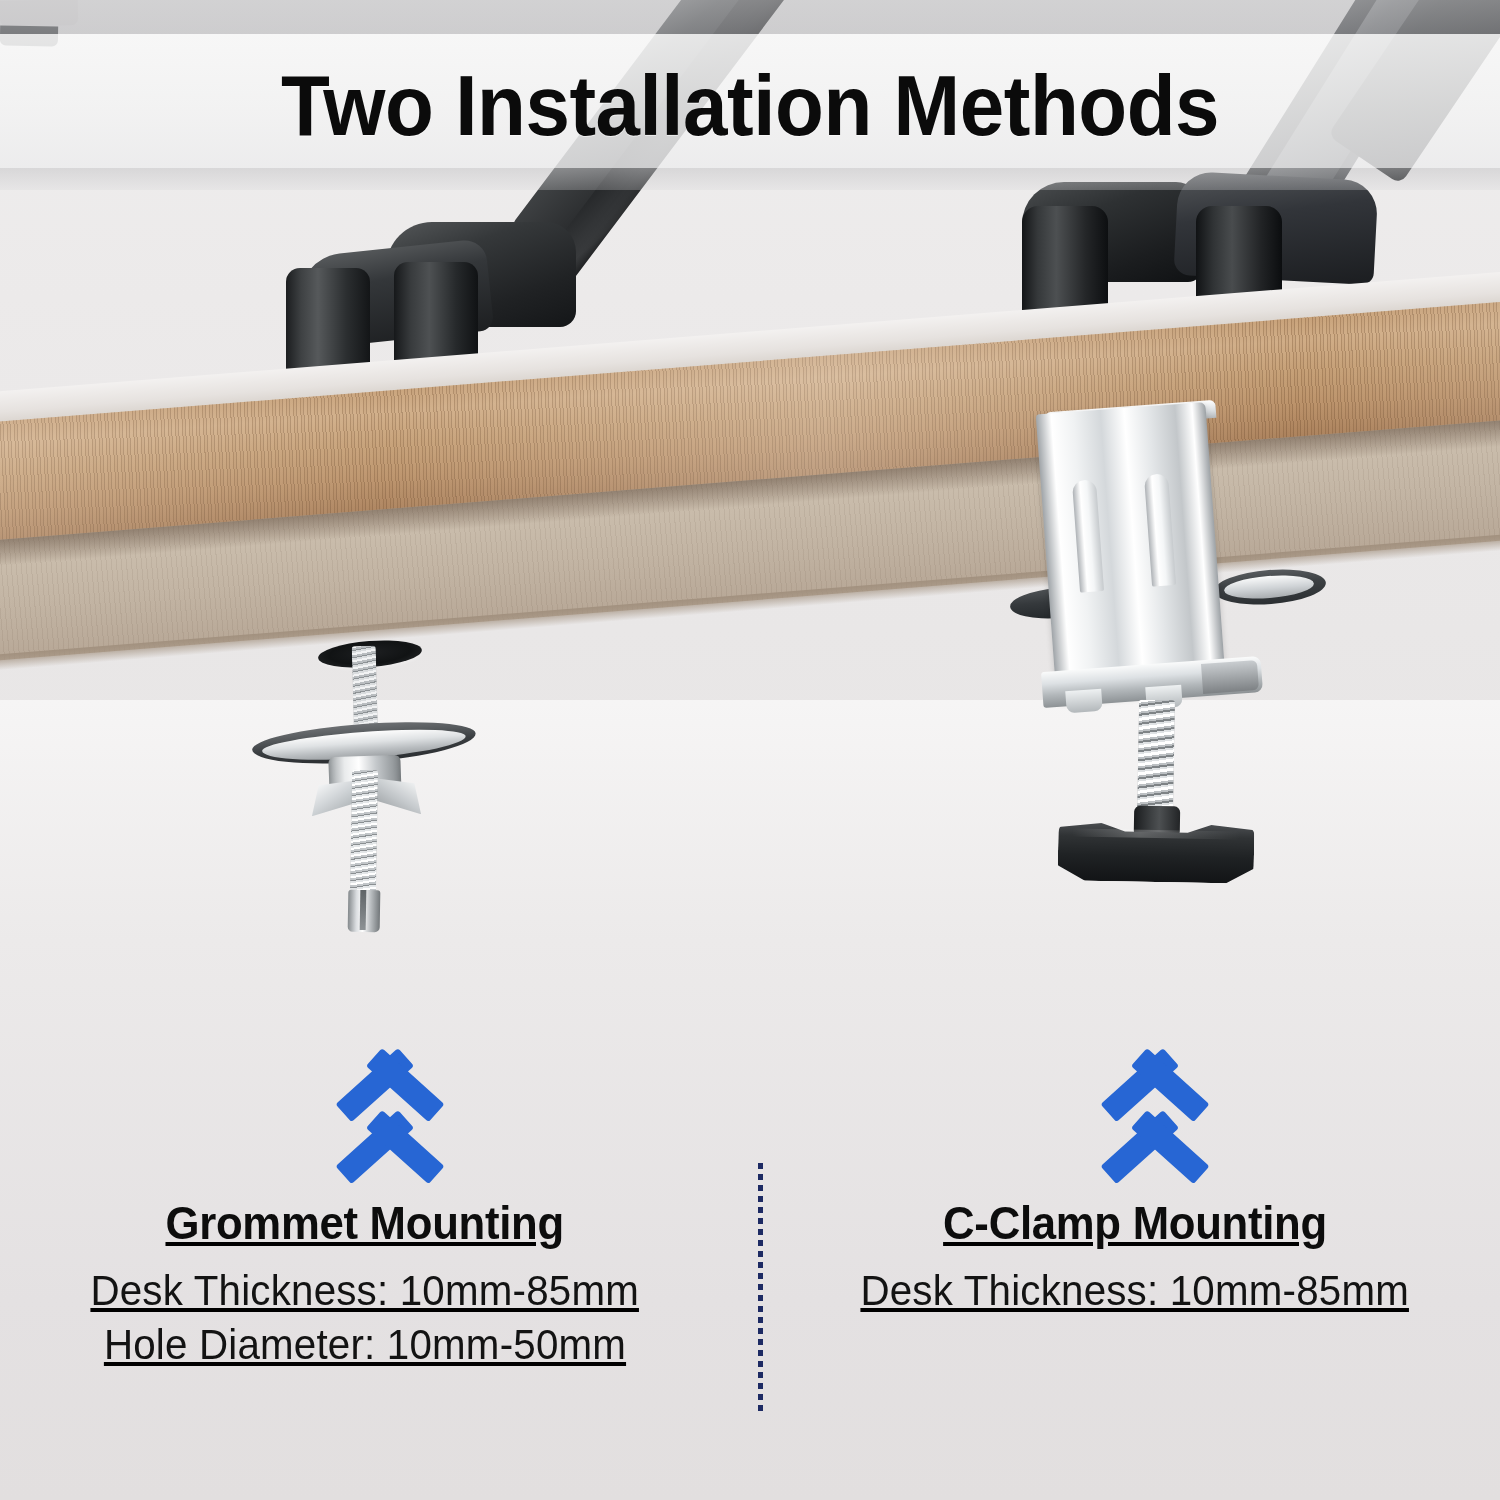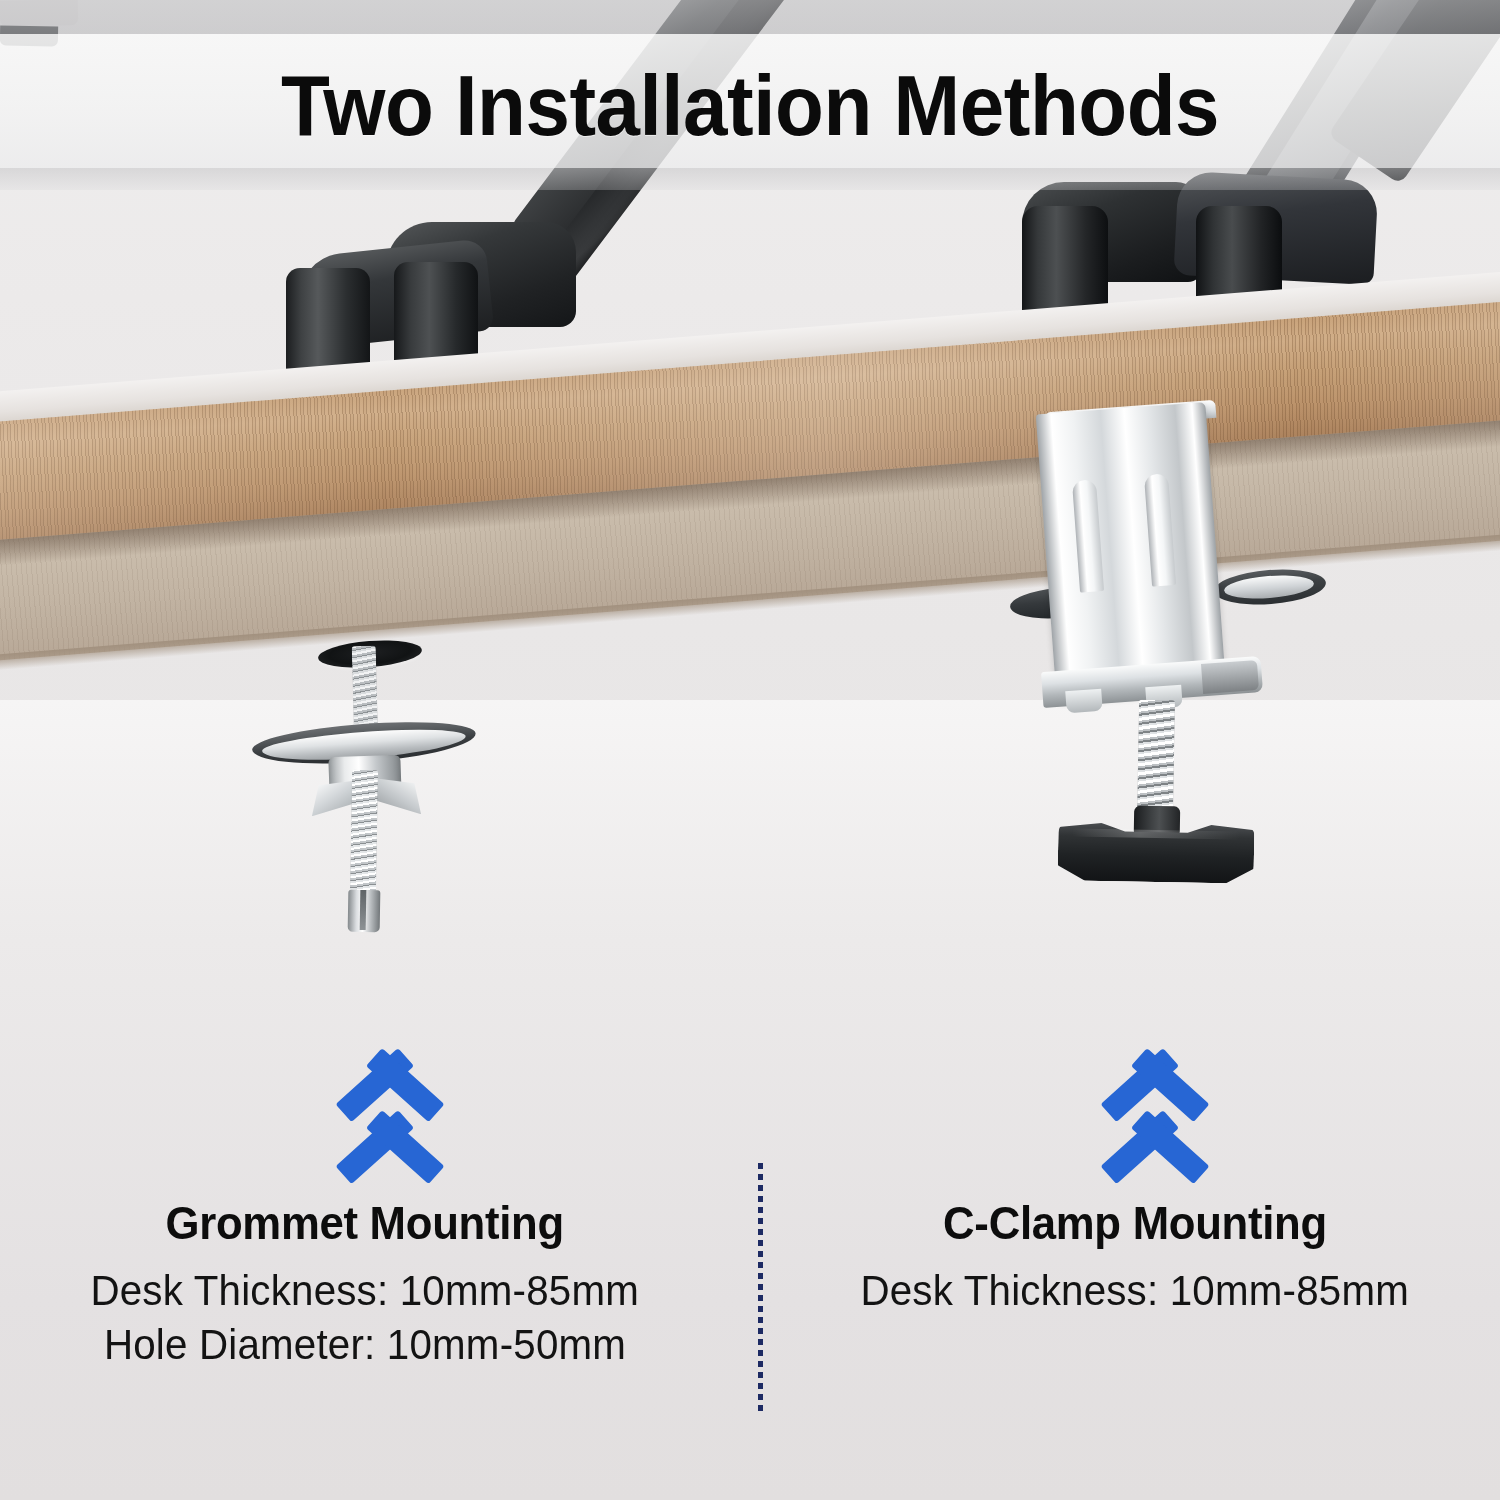--- a/index.html
+++ b/index.html
@@ -450,21 +450,21 @@
     background-image: linear-gradient(to bottom, currentColor 52%, rgba(0,0,0,0) 52%);
     background-size: 5px 11px;
     background-repeat: repeat-y;
   }
 
   
   .columns {
     position:absolute; left:0; top:1196px; width:1500px; height:250px;
     display:flex; z-index:30;
   }
-  .col { flex:1; display:flex; flex-direction:column; align-items:center; }
+  .col { flex:1; display:flex; flex-direction:column; align-items:center;text-decoration:underline; }
   .col.left  { padding-right:20px; }
   .col.right { padding-left:20px; }
   .col-title {
     font-size:46px; font-weight:700; color:#0d0d0d;
     letter-spacing:-.3px; transform: scaleX(.95);
     white-space:nowrap; margin-bottom:14px;
   }
   .col-line {
     font-size:42px; font-weight:400; color:#131313;
     letter-spacing:.2px; transform: scaleX(.96);

